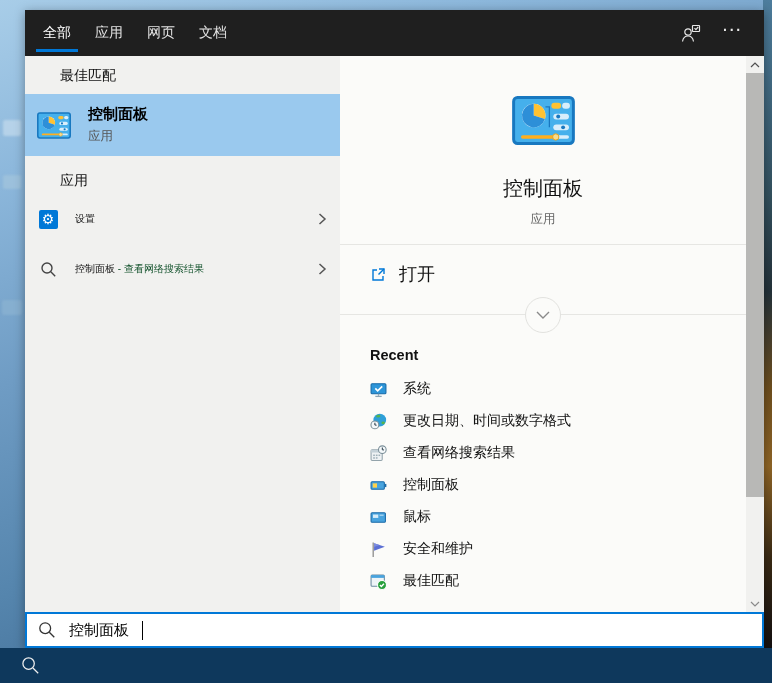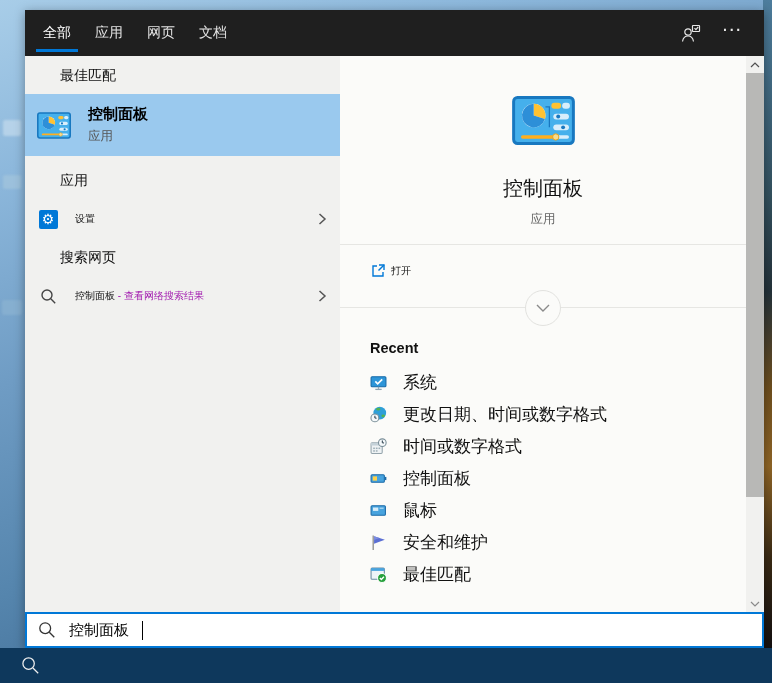--- a/index.html
+++ b/index.html
@@ -39,38 +39,38 @@
   
   .content { flex:1; display:flex; min-height:0; }
 
   .left-panel { width:315px; flex:none; background:#f1f1ef; padding-top:11px; }
   .section-label { font-size:14px; font-weight:400; color:#111; padding:0 0 0 14px; margin-bottom:9px;margin-left:21px; }
   .best-match { height:62px; background:#9ac9ee; display:flex; align-items:center; padding-left:12px; gap:17px; margin-bottom:16px; }
   .bm-text .t1 { font-size:15px; font-weight:700; color:#000; }
   .bm-text .t2 { font-size:12.5px; color:#555; margin-top:4px; }
   .lrow { height:40px; display:flex; align-items:center; padding-left:13px; gap:17px; margin-bottom:10px; }
   .lrow .label { font-size:10px; color:#111; }
-  .lrow .hint { color:#a21caf; }
+  .lrow .hint { color:#14532d; }
   .lrow .chev { margin-left:auto; margin-right:12px; display:flex; }
   .gear-box { width:19px; height:19px; background:#0078d7; border-radius:2px; color:#fff; font-size:14px; line-height:19px; text-align:center; }
   .licon { width:20px; display:flex; justify-content:center; }
 
   .right-panel { flex:1; background:#fbfbf9; display:flex; flex-direction:column; min-width:0; }
   .app-hero { display:flex; flex-direction:column; align-items:center; padding-top:40px; }
   .app-title { font-size:20px; color:#111; margin-top:30px; }
   .app-sub { font-size:12.5px; color:#666; margin-top:9px; }
   .divider { height:1px; background:#e6e6e3; margin:0; }
   .divider.m1 { margin-top:16px; }
-  .action-row { display:flex; align-items:center; gap:4px; padding:17px 0 17px 30px; font-size:10px; color:#111; }
+  .action-row { display:flex; align-items:center; gap:12px; padding:17px 0 17px 30px; font-size:18px; color:#111; }
   .expander-wrap { position:relative; height:36px; flex:none; }
   .expander-wrap .line { position:absolute; left:0; right:0; top:11px; height:1px; background:#e6e6e3; }
   .expander { position:absolute; left:50%; top:-6px; transform:translateX(-50%); width:36px; height:36px; border-radius:50%; background:#fbfbf9; border:1px solid #e2e2df; display:flex; align-items:center; justify-content:center; }
   .recent-header { font-size:14.5px; font-weight:700; color:#111; padding-left:30px; margin:8px 0 10px; }
   .recent-item { height:32px; display:flex; align-items:center; gap:16px; padding-left:30px; }
-  .recent-item .rlabel { font-size:17px; color:#111; white-space:nowrap; }
+  .recent-item .rlabel { font-size:14px; color:#111; white-space:nowrap; }
   .ricon { width:17px; height:17px; display:flex; align-items:center; justify-content:center; flex:none; }
 
   
   .scrollbar { width:18px; flex:none; background:#f1f1ef; position:relative; }
   .sb-btn { position:absolute; left:0; width:18px; height:17px; display:flex; align-items:center; justify-content:center; background:#f1f1ef; }
   .sb-btn.up { top:0; } .sb-btn.down { bottom:0; }
   .sb-thumb { position:absolute; left:0; top:17px; width:18px; height:424px; background:#b8b8b6; }
 
   
   .searchbar { height:36px; flex:none; background:#ffffff; border:2px solid #0078d7; display:flex; align-items:center; padding-left:11px; gap:13px; }
@@ -157,21 +157,20 @@
             <span class="gear-box">⚙</span>
           </span>
         <span class="label">设置</span>
         <span class="chev">
           <svg width="12" height="14" viewBox="0 0 12 14" fill="none" stroke="#555" stroke-width="1.5">
               <path d="M3.5 2 L9 7 L3.5 12"></path>
             </svg>
         </span>
       </div>
 
-      <div class="section-label">搜索网页</div>
 
       <div class="lrow">
         <span class="licon">
           <svg width="17" height="17" viewBox="0 0 17 17" fill="none" stroke="#444" stroke-width="1.4">
               <circle cx="7" cy="7" r="5"></circle>
               <path d="M10.8 10.8 L15.2 15.2"></path>
             </svg>
         </span>
         <span class="label">
           <span>控制面板</span>
@@ -267,21 +266,21 @@
               <rect x="3" y="9" width="1.6" height="1.4" fill="#9fb0b8"></rect>
               <rect x="5.5" y="9" width="1.6" height="1.4" fill="#9fb0b8"></rect>
               <rect x="8" y="9" width="1.6" height="1.4" fill="#9fb0b8"></rect>
               <rect x="3" y="11.5" width="1.6" height="1.4" fill="#9fb0b8"></rect>
               <rect x="5.5" y="11.5" width="1.6" height="1.4" fill="#9fb0b8"></rect>
               <circle cx="11.6" cy="4.4" r="3.6" fill="#f4f8fa" stroke="#7a8e98"></circle>
               <line x1="11.6" y1="4.4" x2="11.6" y2="2.4" stroke="#2b3f4d" stroke-width="1"></line>
               <line x1="11.6" y1="4.4" x2="13.2" y2="4.8" stroke="#2b3f4d" stroke-width="1"></line>
             </svg>
         </span>
-        <span class="rlabel">时间或数字格式</span>
+        <span class="rlabel">查看网络搜索结果</span>
       </div>
 
       <div class="recent-item">
         <span class="ricon">
           <svg width="17" height="17" viewBox="0 0 16 16">
               <rect x="1" y="4.5" width="12.5" height="7" rx="1" fill="#48a3de" stroke="#1a6aa8"></rect>
               <rect x="13.8" y="6.5" width="1.6" height="3" fill="#1a6aa8"></rect>
               <rect x="2.6" y="6" width="4" height="4" fill="#ffd24a"></rect>
             </svg>
         </span>

